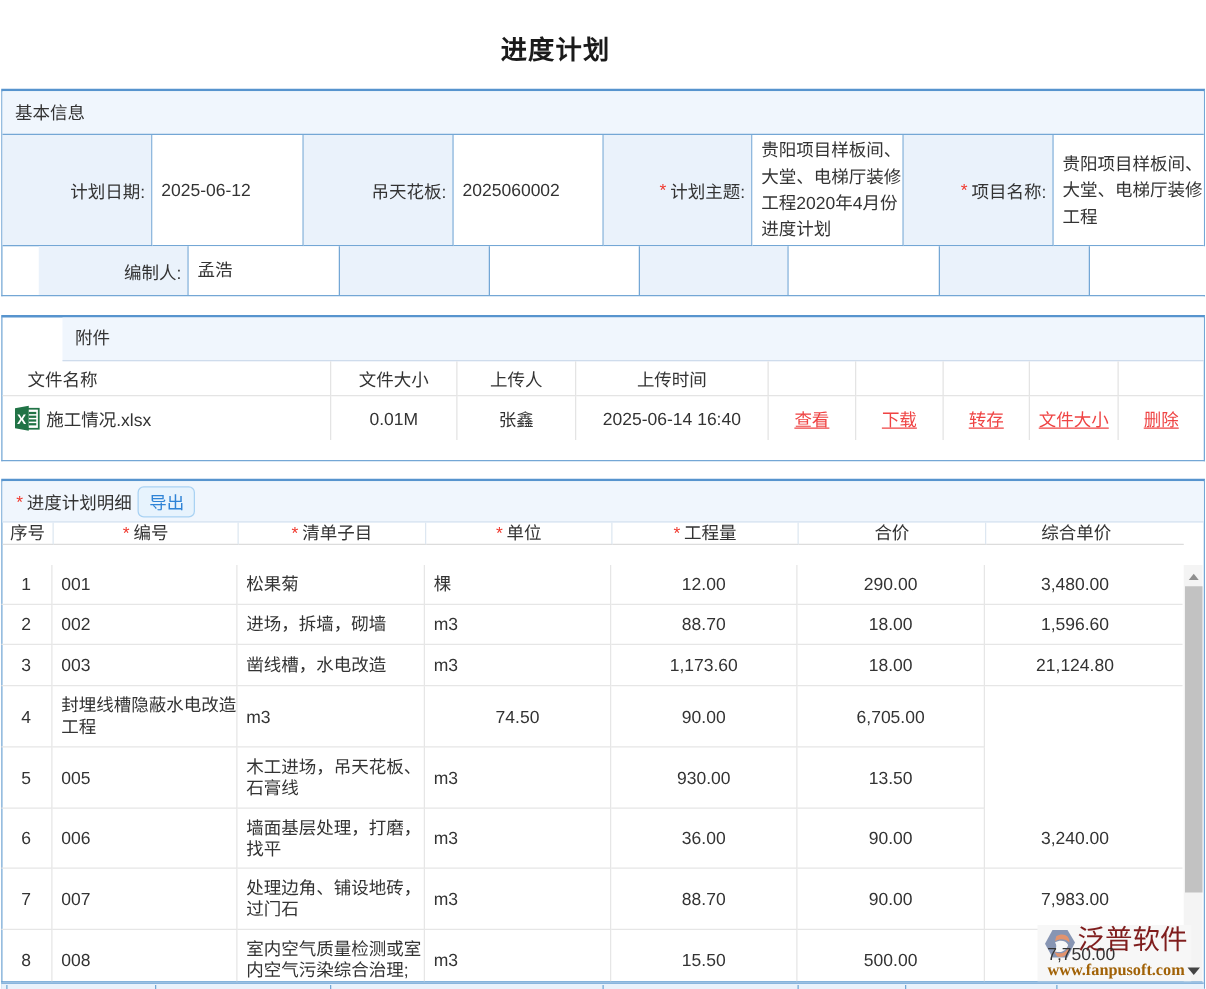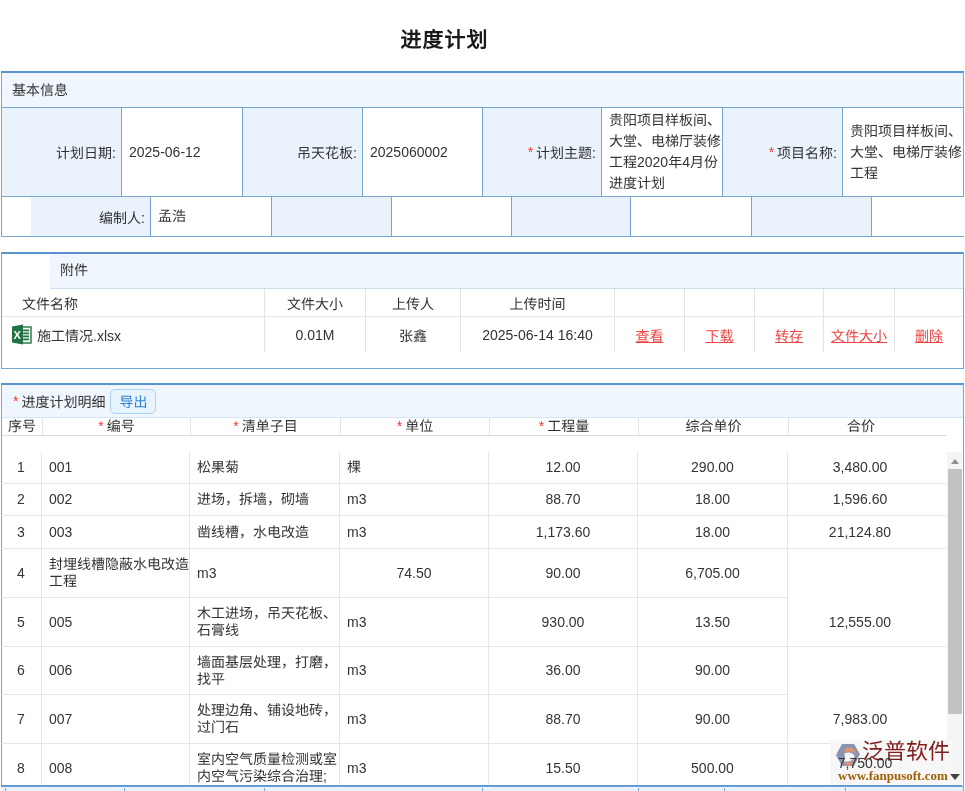--- a/index.html
+++ b/index.html
@@ -146,22 +146,22 @@
 </div>
 
 <div class="box" id="sec3">
   <div class="bar"><span class="star">*</span>进度计划明细<span id="expbtn">导出</span></div>
   <div class="g3 g3h">
     <div>序号</div>
     <div><span class="star">*</span>编号</div>
     <div><span class="star">*</span>清单子目</div>
     <div><span class="star">*</span>单位</div>
     <div><span class="star">*</span>工程量</div>
+    <div>合价</div>
     <div>综合单价</div>
-    <div>合价</div>
   </div>
 </div>
 <div id="viewport">
   <div class="g3 g3d" style="height:32px;">
     <div>1</div>
       <div class="l">001</div>
       <div class="l">松果菊</div>
       <div class="l">棵</div>
     <div>12.00</div>
       <div>290.00</div>
@@ -193,29 +193,29 @@
       <div>90.00</div>
       <div>6,705.00</div>
   </div>
   <div class="g3 g3d" style="height:49px;">
     <div>5</div>
       <div class="l">005</div>
       <div class="l">木工进场，吊天花板、石膏线</div>
       <div class="l">m3</div>
     <div>930.00</div>
       <div>13.50</div>
-      <div>12,555.00</div>
   </div>
   <div class="g3 g3d" style="height:48px;">
     <div>6</div>
       <div class="l">006</div>
       <div class="l">墙面基层处理，打磨，找平</div>
       <div class="l">m3</div>
     <div>36.00</div>
       <div>90.00</div>
+      <div>3,240.00</div>
   </div>
   <div class="g3 g3d" style="height:49px;">
     <div>7</div>
       <div class="l">007</div>
       <div class="l">处理边角、铺设地砖，过门石</div>
       <div class="l">m3</div>
     <div>88.70</div>
       <div>90.00</div>
       <div>7,983.00</div>
   </div>

